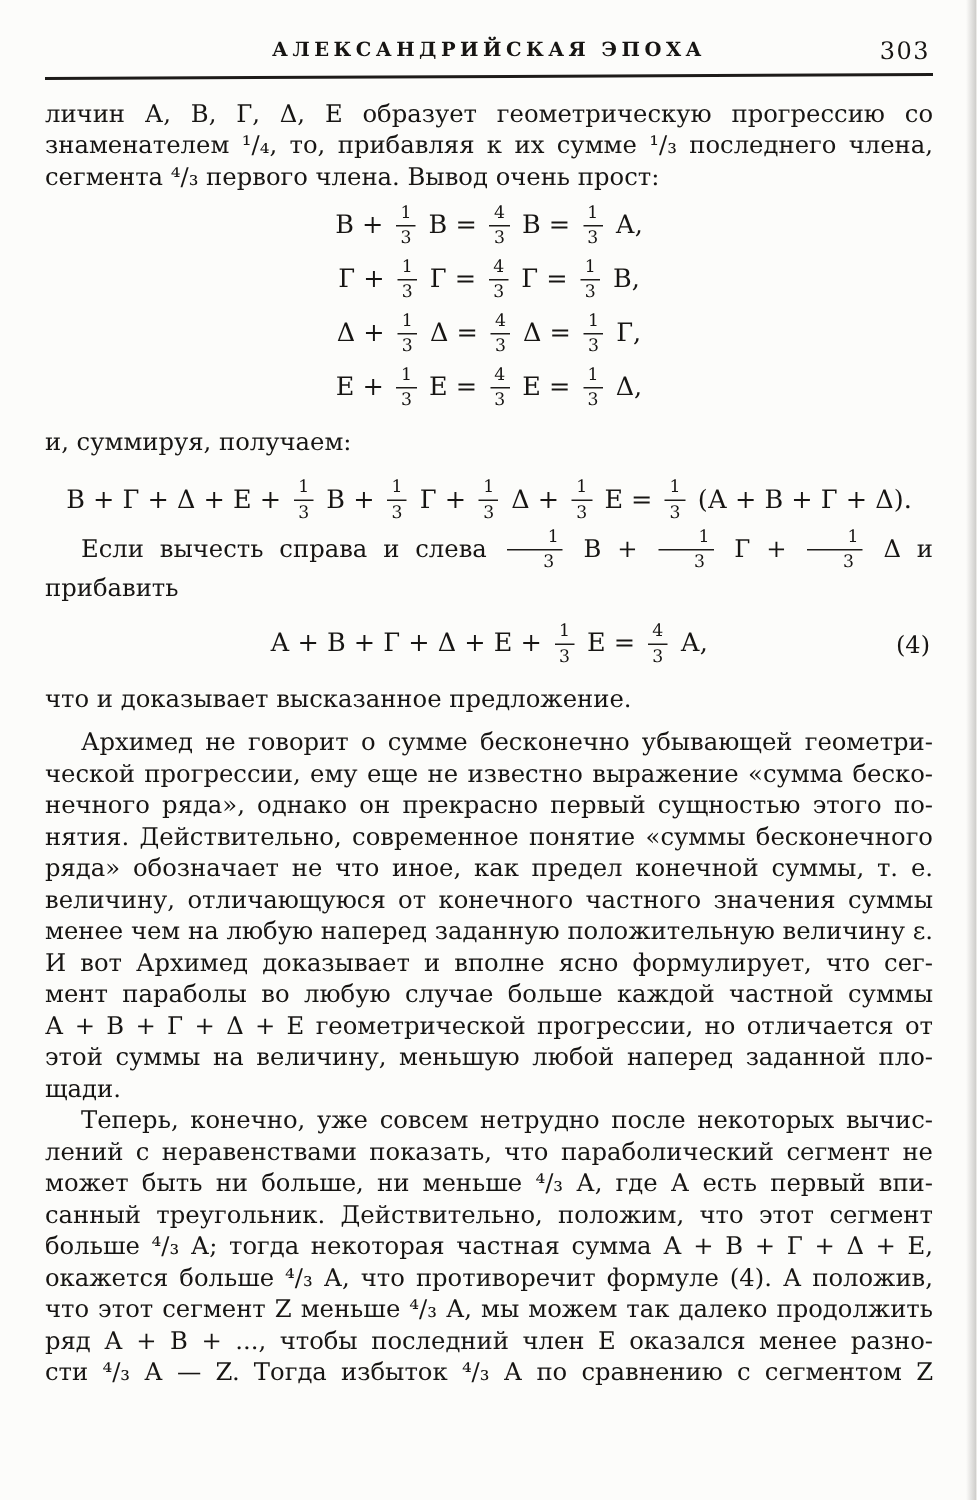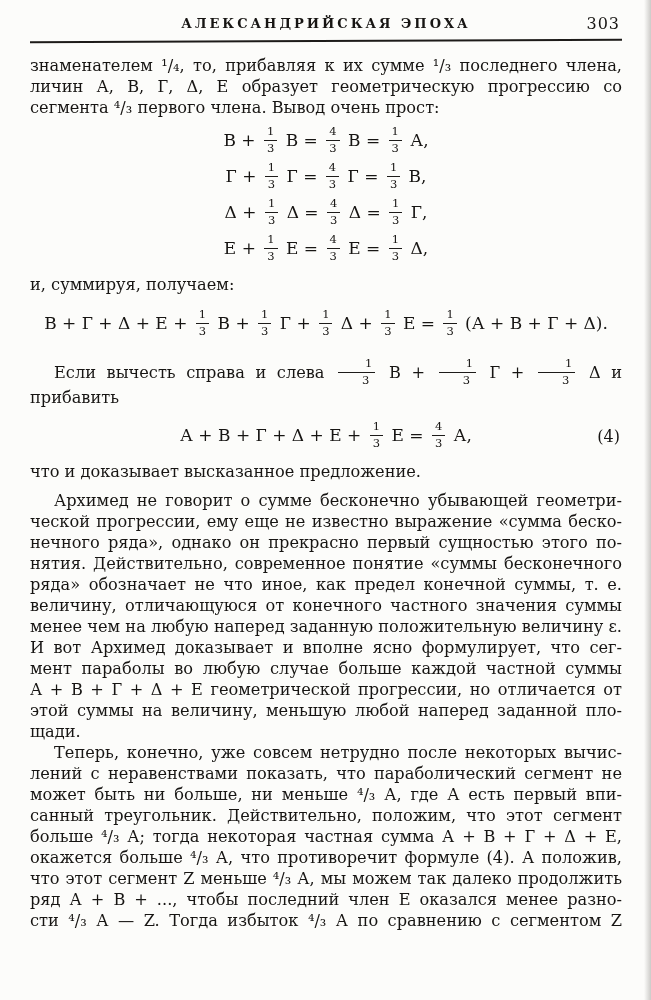--- a/index.html
+++ b/index.html
@@ -10,21 +10,21 @@
     background:#fcfcfa;
     color:#171513;
     font-family:"DejaVu Serif","Liberation Serif",serif;
     overflow:hidden;
   }
   .edge-shadow {
     position:absolute; right:0; top:0; width:7px; height:100%;
     background:linear-gradient(to right, rgba(0,0,0,0), rgba(60,55,50,0.25));
     pointer-events:none;
   }
-  .content { position:absolute; left:30px; top:14px; width:592px; }
+  .content { position:absolute; left:30px; top:24px; width:592px; }
 
   
   .header { position:relative; height:22px; }
   .title {
     position:absolute; left:50%; top:2px; transform:translateX(-50%);
     font-weight:bold; font-size:13px; letter-spacing:3px; white-space:nowrap;
   }
   .pagenum { position:absolute; right:2px; top:0; font-size:16px; letter-spacing:1px; }
   .rule { border-top:2px solid #1d1b19; margin-top:4px; transform:rotate(-0.25deg); }
 
@@ -41,43 +41,43 @@
     display:inline-block; vertical-align:middle; text-align:center;
     line-height:1; margin:0 3px; transform:translateY(-1px);
   }
   .fr .n { display:block; font-size:11.5px; padding:0 3px 2px; border-bottom:1.4px solid #1d1b19; }
   .fr .d { display:block; font-size:11.5px; padding-top:2px; }
 
   .para1 { margin-top:13px; }
   .eq-block { margin-top:9px; }
   .sum-intro { margin-top:11px; text-align:center; text-align-last:left; }
   .eq-sum { margin:15px 0 0; }
-  .para-subtract { margin-top:21px; }
+  .para-subtract { margin-top:5px; }
   .subtract-line1 { font-size:16.2px; }
   .eq4wrap { position:relative; margin:14px 0 11px; }
   .eq-number { position:absolute; right:2px; top:50%; transform:translateY(-50%); font-size:16px; }
   .conclusion { text-align:left; text-align-last:left; }
   .para2 { margin-top:8px; }
   .para3 { margin-top:0; }
 </style>
 </head>
 <body>
 
 <div class="page">
   <div class="content">
 
     <div class="header">
       <span class="title">АЛЕКСАНДРИЙСКАЯ ЭПОХА</span>
       <span class="pagenum">303</span>
     </div>
     <div class="rule"></div>
 
     <div class="bodytext para1">
+        <div class="line">личин А, В, Г, Δ, Е образует геометрическую прогрессию со</div>
         <div class="line">знаменателем ¹/₄, то, прибавляя к их сумме ¹/₃ последнего члена,</div>
-        <div class="line">личин А, В, Г, Δ, Е образует геометрическую прогрессию со</div>
         <div class="line last">сегмента ⁴/₃ первого члена. Вывод очень прост:</div>
       </div>
 
     <div class="eq-block">
         <div class="eq eq-row">В + <span class="fr"><span class="n">1</span><span class="d">3</span></span> В = <span class="fr"><span class="n">4</span><span class="d">3</span></span> В = <span class="fr"><span class="n">1</span><span class="d">3</span></span> А,</div>
         <div class="eq eq-row">Г + <span class="fr"><span class="n">1</span><span class="d">3</span></span> Г = <span class="fr"><span class="n">4</span><span class="d">3</span></span> Г = <span class="fr"><span class="n">1</span><span class="d">3</span></span> В,</div>
         <div class="eq eq-row">Δ + <span class="fr"><span class="n">1</span><span class="d">3</span></span> Δ = <span class="fr"><span class="n">4</span><span class="d">3</span></span> Δ = <span class="fr"><span class="n">1</span><span class="d">3</span></span> Г,</div>
         <div class="eq eq-row">Е + <span class="fr"><span class="n">1</span><span class="d">3</span></span> Е = <span class="fr"><span class="n">4</span><span class="d">3</span></span> Е = <span class="fr"><span class="n">1</span><span class="d">3</span></span> Δ,</div>
       </div>
 

